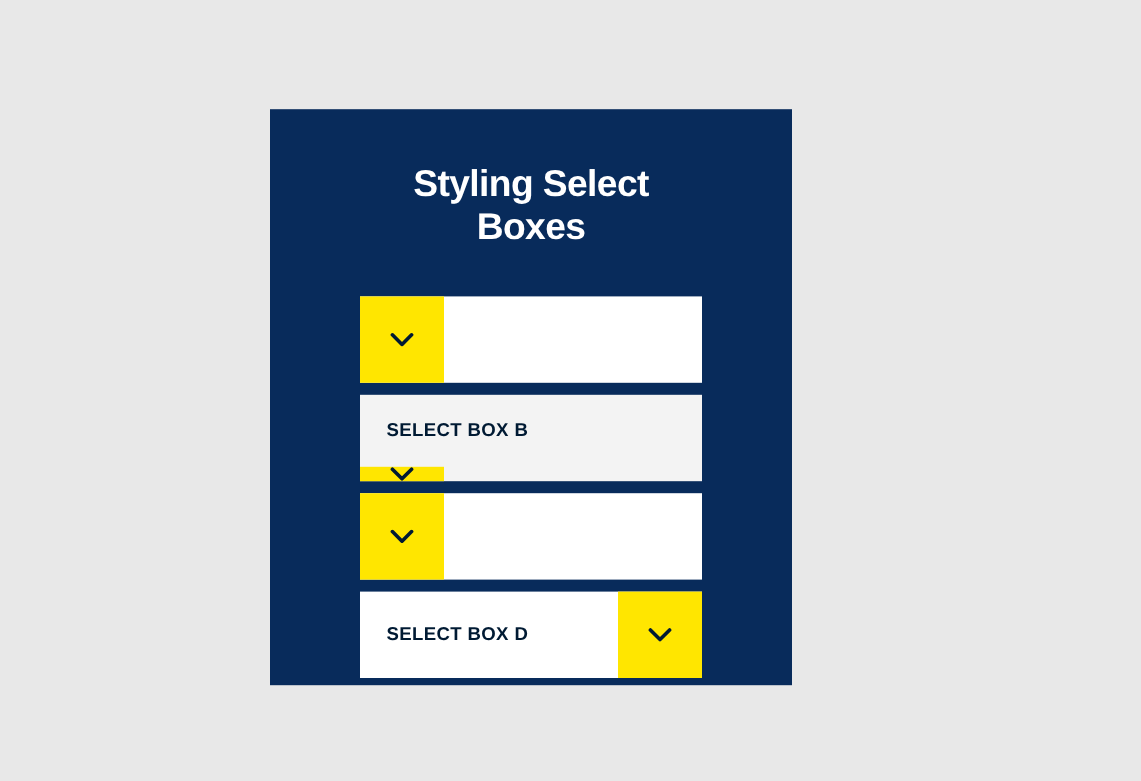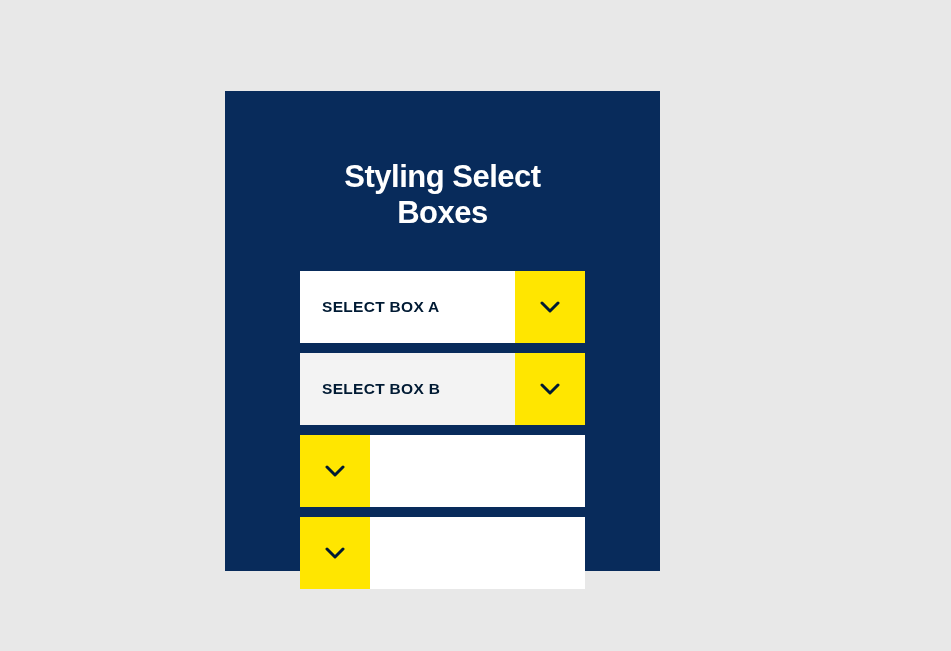--- a/index.html
+++ b/index.html
@@ -14,21 +14,21 @@
       font-family: Arial, Helvetica, sans-serif;
       position: relative;
     }
     .panel {
       position: absolute;
       left: 225px;
       top: 91px;
       width: 435px;
       height: 480px;
       background: #082b5b;
-      padding: 72px 75px 40px 75px;
+      padding: 48px 75px 40px 75px;
     }
     .title {
       color: #ffffff;
       font-size: 31px;
       font-weight: bold;
       text-align: center;
       margin-top: -4px;
       margin-bottom: 40px;
       font-stretch: condensed;
       letter-spacing: -0.5px;
@@ -36,20 +36,21 @@
     .select-box {
       display: flex;
       width: 100%;
       height: 72px;
       background: #ffffff;
       margin-bottom: 10px;
       cursor: pointer;
     }
     .select-box.hover {
       background: #f3f3f3;
+      flex-direction: column;
     }
     .select-label {
       flex: 1;
       display: flex;
       align-items: center;
       padding-left: 22px;
       color: #001a33;
       font-size: 15.5px;
       font-weight: bold;
       letter-spacing: 0.3px;
@@ -66,21 +67,20 @@
       height: 12px;
     }
   </style>
 </head>
 <body>
 
 <div class="panel">
   <h1 class="title">Styling Select Boxes</h1>
 
   <div class="select-box">
-    <div class="select-label">SELECT BOX A</div>
     <div class="select-toggle">
       <svg class="chev" viewBox="0 0 20 12">
         <polyline points="2,2 10,10 18,2" fill="none" stroke="#001a33" stroke-width="3" stroke-linecap="round" stroke-linejoin="round"></polyline>
       </svg>
     </div>
   </div>
 
   <div class="select-box hover">
     <div class="select-label">SELECT BOX B</div>
     <div class="select-toggle">
@@ -92,19 +92,20 @@
 
   <div class="select-box">
     <div class="select-toggle">
       <svg class="chev" viewBox="0 0 20 12">
         <polyline points="2,2 10,10 18,2" fill="none" stroke="#001a33" stroke-width="3" stroke-linecap="round" stroke-linejoin="round"></polyline>
       </svg>
     </div>
   </div>
 
   <div class="select-box">
+    <div class="select-label">SELECT BOX D</div>
     <div class="select-toggle">
       <svg class="chev" viewBox="0 0 20 12">
         <polyline points="2,2 10,10 18,2" fill="none" stroke="#001a33" stroke-width="3" stroke-linecap="round" stroke-linejoin="round"></polyline>
       </svg>
     </div>
   </div>
 </div>
 
 </body></html>

